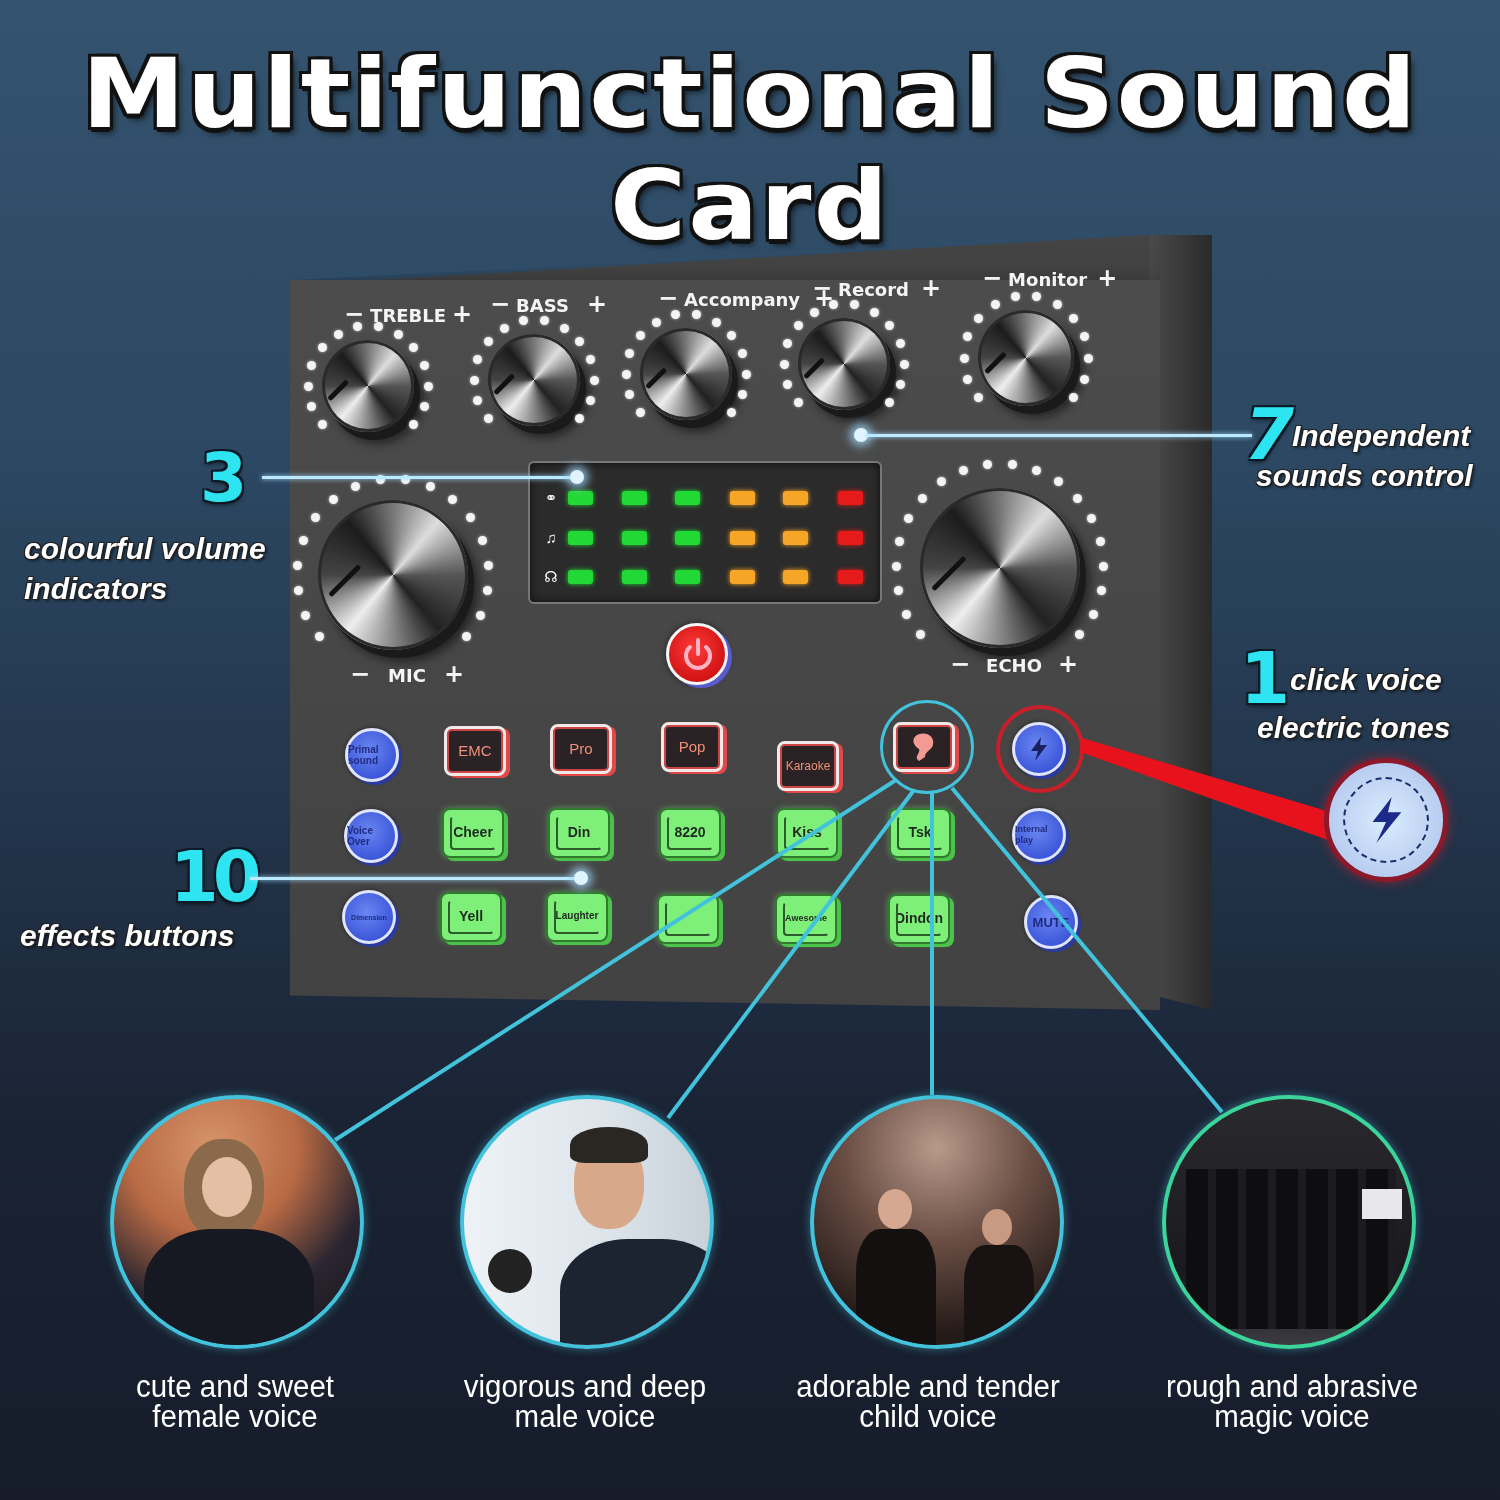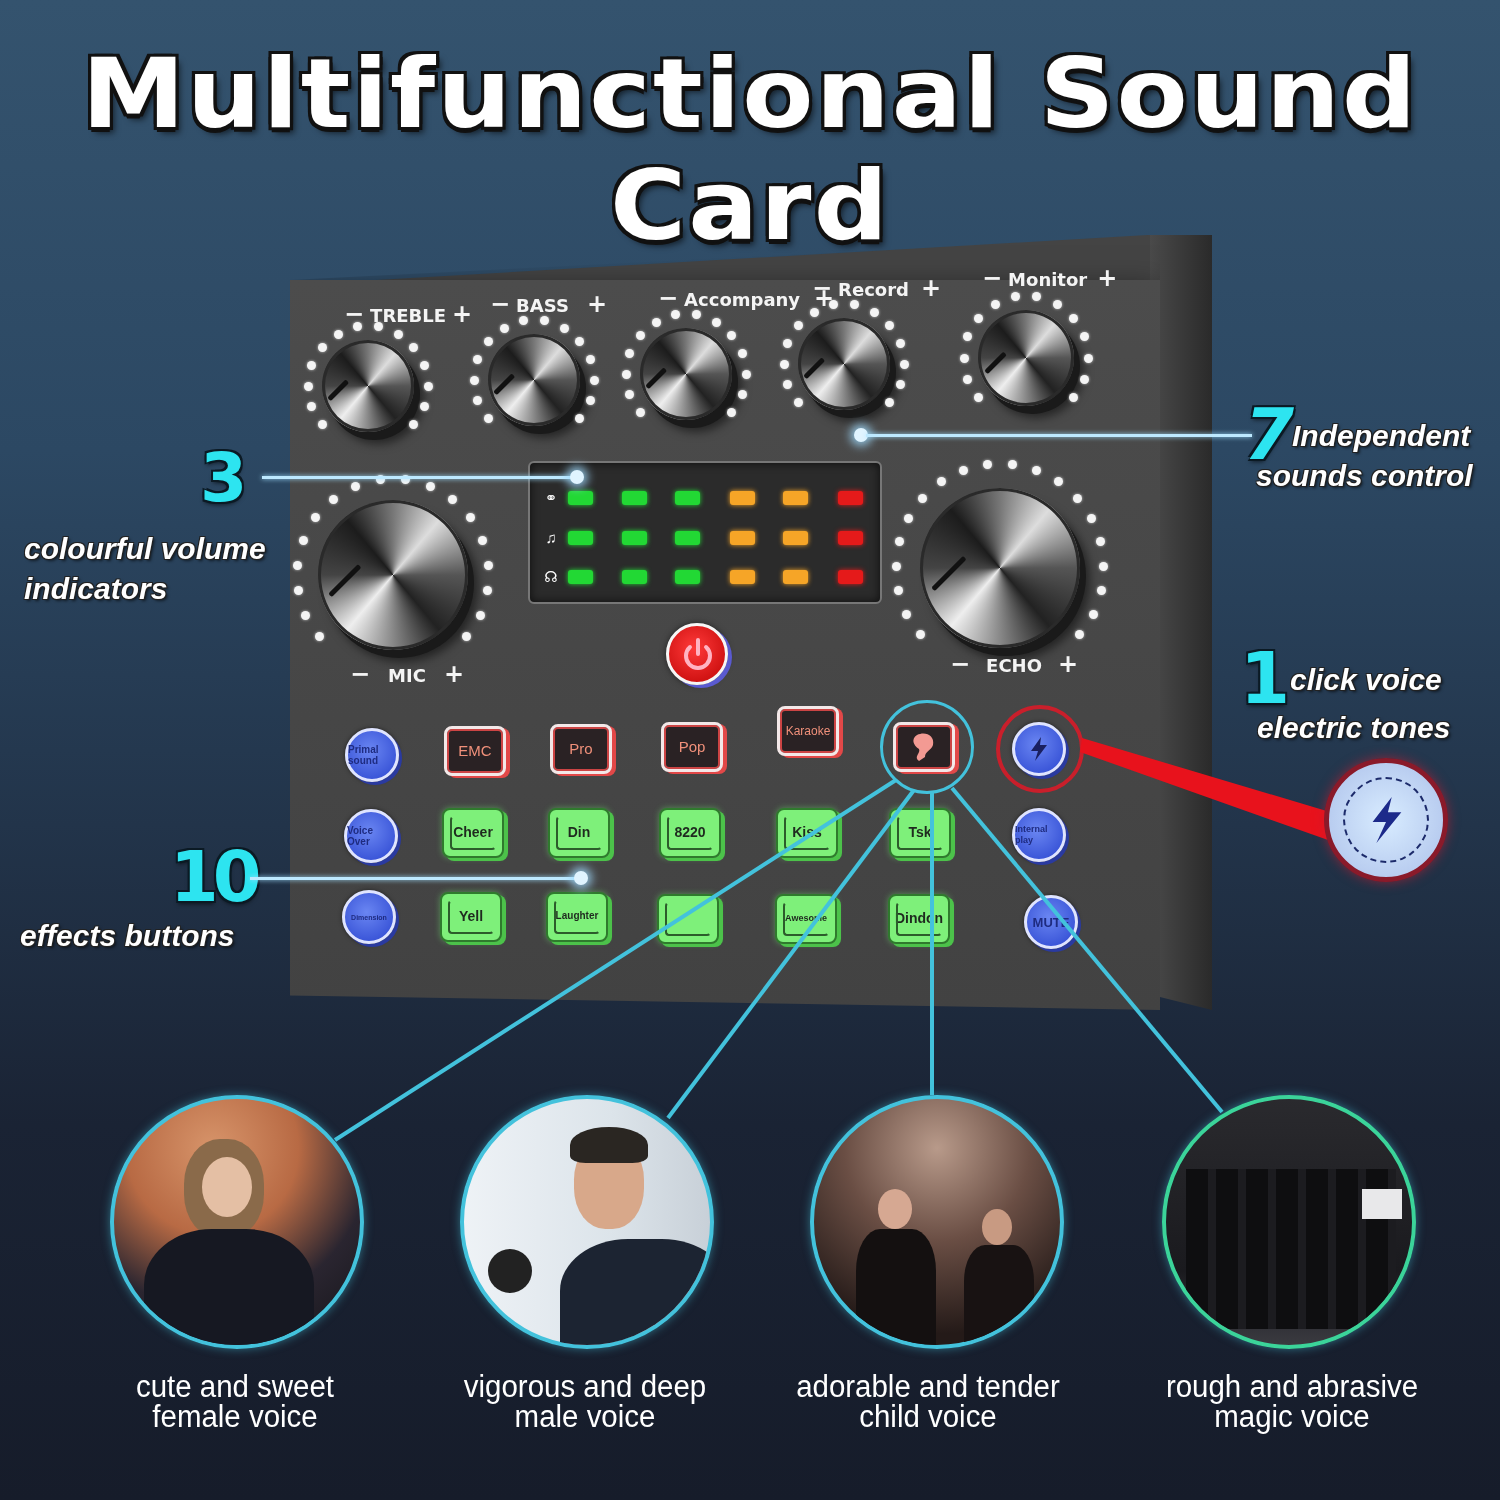--- a/index.html
+++ b/index.html
@@ -304,21 +304,21 @@
   <svg width="34" height="36" viewBox="0 0 34 36">
     <path d="M9 10 A12 12 0 1 0 25 10" fill="none" stroke="#ffb3c2" stroke-width="4" stroke-linecap="round"></path>
     <line x1="17" y1="3" x2="17" y2="17" stroke="#ffb3c2" stroke-width="4" stroke-linecap="round"></line>
   </svg>
 </div>
 
 <div class="abs btn-blue" style="left:345px;top:728px;">Primal sound</div>
 <div class="abs btn-red" style="left:444px;top:726px;">EMC</div>
 <div class="abs btn-red" style="left:550px;top:724px;">Pro</div>
 <div class="abs btn-red" style="left:661px;top:722px;">Pop</div>
-<div class="abs btn-red" style="left:777px;top:706px;font-size:12px;">Karaoke</div>
+<div class="abs btn-red" style="left:777px;top:741px;font-size:12px;">Karaoke</div>
 <div class="abs btn-red" style="left:893px;top:722px;">
   <svg width="30" height="34" viewBox="0 0 30 34" style="margin-top:6px">
     <path d="M8 4 C16 0 26 4 24 14 C22 20 16 20 16 26 L10 30 C4 26 12 22 10 18 C4 14 2 8 8 4Z" fill="#f39a93"></path>
   </svg>
 </div>
 <div class="abs" style="left:880px;top:700px;width:94px;height:94px;border-radius:50%;border:3px solid #43c2dc;"></div>
 <div class="abs btn-blue" style="left:1012px;top:722px;">
   <svg width="24" height="28" viewBox="0 0 24 28">
       <path d="M14 2 L4 16 L11 16 L8 26 L20 10 L13 10 Z" fill="#1a2060"></path>
     </svg>

